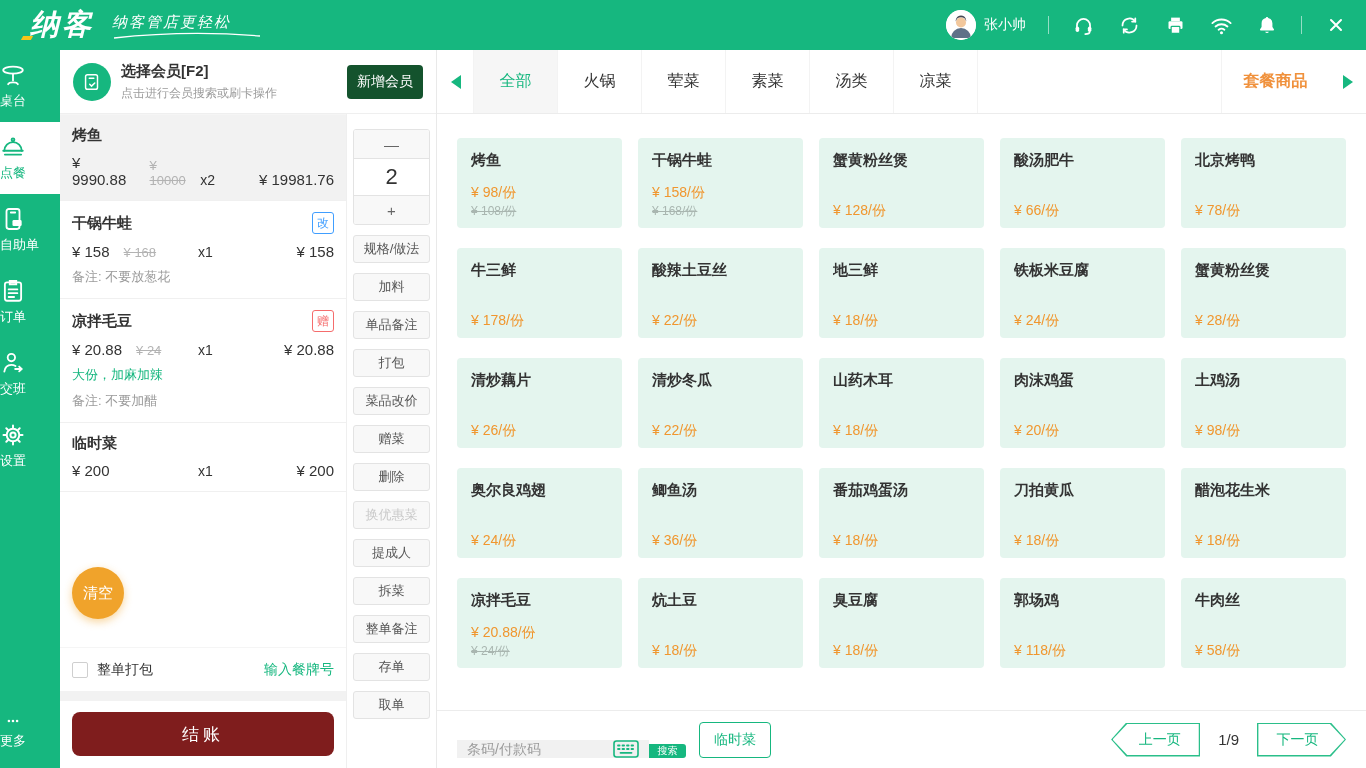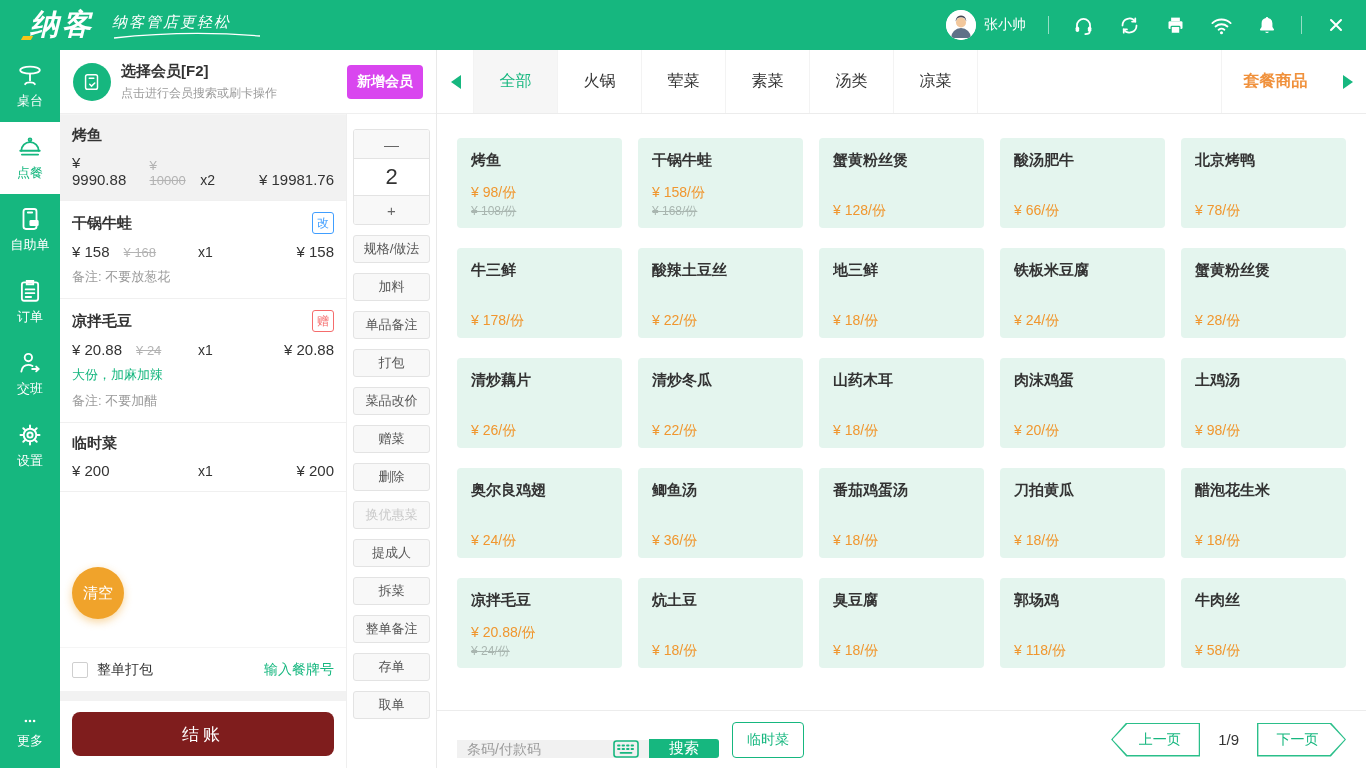--- a/index.html
+++ b/index.html
@@ -24,21 +24,21 @@
   .user-name { font-size: 14px; }
   .hdr-divider { width: 1px; height: 18px; background: rgba(255,255,255,.55); }
   .hdr-icon { width: 24px; height: 24px; display: flex; align-items: center; justify-content: center; }
 
   
   .sidebar {
     position: absolute; top: 50px; left: 0; width: 60px; bottom: 0;
     background: #16b77f; display: flex; flex-direction: column; z-index: 10;
   }
   .side-item {
-    height: 72px; display: flex; flex-direction: column; align-items: center;
+    height: 72px; display: flex; flex-direction: column; align-items: flex-start;
     justify-content: center; gap: 4px; color: #fff; font-size: 13px; cursor: pointer;
   }
   .side-item.active { background: #fff; color: #16b77f; }
   .side-item svg { display: block; }
   .side-more { margin-top: auto; margin-bottom: 6px; height: 60px; }
 
   
   .left-panel {
     position: absolute; top: 50px; left: 60px; width: 377px; bottom: 0;
     background: #fff; border-right: 1px solid #e9e9e9; display: flex; flex-direction: column;
@@ -48,22 +48,22 @@
     display: flex; align-items: center; padding: 0 13px; gap: 10px; cursor: pointer;
   }
   .member-icon {
     width: 38px; height: 38px; border-radius: 50%; background: #16b77f;
     display: flex; align-items: center; justify-content: center; flex: none;
   }
   .member-texts { display: flex; flex-direction: column; }
   .member-title { font-size: 15px; font-weight: 700; color: #333; }
   .member-sub { font-size: 12px; color: #9b9b9b; margin-top: 4px; }
   .add-member-btn {
-    margin-left: auto; background: #d946ef; color: #fff; font-size: 14px;
-    padding: 8px 10px; border-radius: 4px; border: none; cursor: pointer; flex: none; font-weight: bold;
+    margin-left: auto; background: #14532d; color: #fff; font-size: 14px;
+    padding: 8px 10px; border-radius: 4px; border: none; cursor: pointer; flex: none;
   }
   .panel-body { flex: 1; display: flex; min-height: 0; }
   .order-col { width: 287px; flex: none; border-right: 1px solid #efefef; display: flex; flex-direction: column; }
   .order-list { flex: 1; position: relative; overflow: hidden; border-top: 1px solid #f5f5f5; }
   .order-item { padding: 11px 12px 12px; border-bottom: 1px solid #f0f0f0; cursor: pointer; background: #fff; }
   .order-item.selected { background: #f2f2f2; }
   .oi-name-row { display: flex; align-items: center; justify-content: space-between; }
   .oi-name { font-size: 15px; font-weight: 600; color: #333; }
   .oi-badge {
     width: 22px; height: 22px; border: 1px solid; border-radius: 3px;
@@ -136,21 +136,21 @@
   .mc-prices { margin-top: auto; }
   .mc-price { color: #f0962e; font-size: 14px; }
   .mc-old { color: #a9b6b0; font-size: 12px; text-decoration: line-through; margin-top: 1px; }
 
   
   .bottom-bar { height: 58px; flex: none; border-top: 1px solid #ececec; display: flex; align-items: center; padding: 0 20px; }
   .search-group { display: flex; align-items: flex-end; height: 36px; }
   .barcode-input-wrap { width: 192px; background: #f1f1f1; display: flex; align-items: center; padding: 0 10px; gap: 8px; }
   .barcode-input { flex: 1; min-width: 0; border: none; background: transparent; outline: none; font-size: 14px; color: #333; font-family: inherit; }
   .barcode-input::placeholder { color: #9b9b9b; }
-  .search-btn { width: 70px; background: #16b77f; color: #fff; font-size: 15px; border: none; border-radius: 0 3px 3px 0; cursor: pointer; }
+  .search-btn { width: 37px; background: #16b77f; color: #fff; font-size: 10px; border: none; border-radius: 0 3px 3px 0; cursor: pointer; }
   .temp-dish-btn { margin-left: 13px; height: 36px; width: 72px; border: 1px solid #16b77f; color: #16b77f; border-radius: 4px; background: #fff; font-size: 14px; cursor: pointer; }
   .bb-spacer { flex: 1; }
   .page-btn { position: relative; width: 89px; height: 34px; cursor: pointer; flex: none; }
   .page-btn .shape-outer { position: absolute; inset: 0; background: #2bbf8a; }
   .page-btn .shape-inner { position: absolute; inset: 1.4px; background: #fff; }
   .page-btn.prev .shape-outer, .page-btn.prev .shape-inner { clip-path: polygon(0% 50%, 17% 0%, 100% 0%, 100% 100%, 17% 100%); }
   .page-btn.next .shape-outer, .page-btn.next .shape-inner { clip-path: polygon(0% 0%, 83% 0%, 100% 50%, 83% 100%, 0% 100%); }
   .page-btn .pb-label { position: absolute; inset: 0; display: flex; align-items: center; justify-content: center; font-size: 14px; color: #16b77f; }
   .page-btn.prev .pb-label { padding-left: 8px; }
   .page-btn.next .pb-label { padding-right: 8px; }

